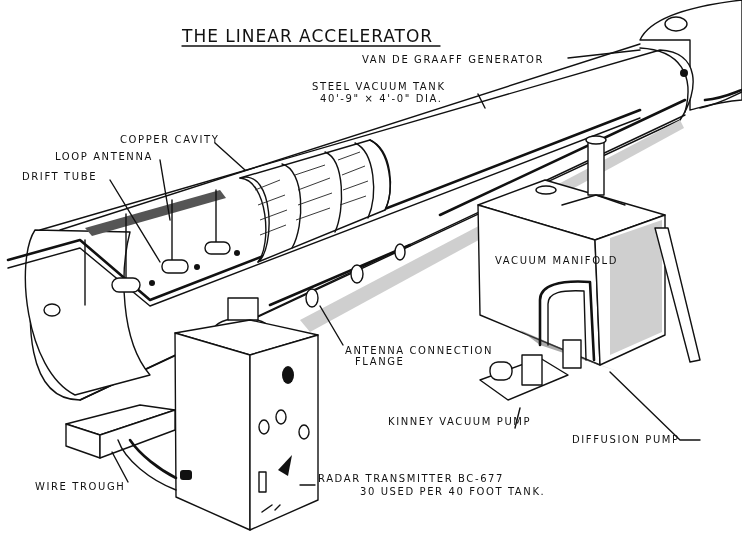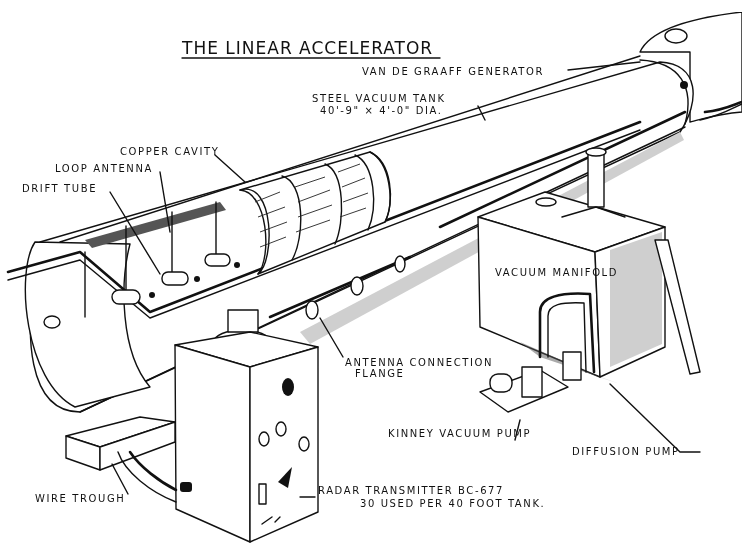--- a/index.html
+++ b/index.html
@@ -1,17 +1,17 @@
 <!DOCTYPE html>
 <html><head>
   <meta charset="utf-8">
   <style>
     html, body { margin: 0; padding: 0; background: #ffffff; }
     body { width: 742px; height: 544px; overflow: hidden; position: relative; }
-    #stage { position: absolute; left: 0; top: 12px; width: 742px; height: 435px; }
+    #stage { position: absolute; left: 0; top: 0; width: 742px; height: 435px; }
     svg { position: absolute; left: 0; top: 0; }
     .lbl {
       font-family: "DejaVu Sans", sans-serif;
       font-size: 10px;
       letter-spacing: 1.6px;
       fill: #111111;
     }
     .title {
       font-family: "DejaVu Sans", sans-serif;
       font-size: 17px;

